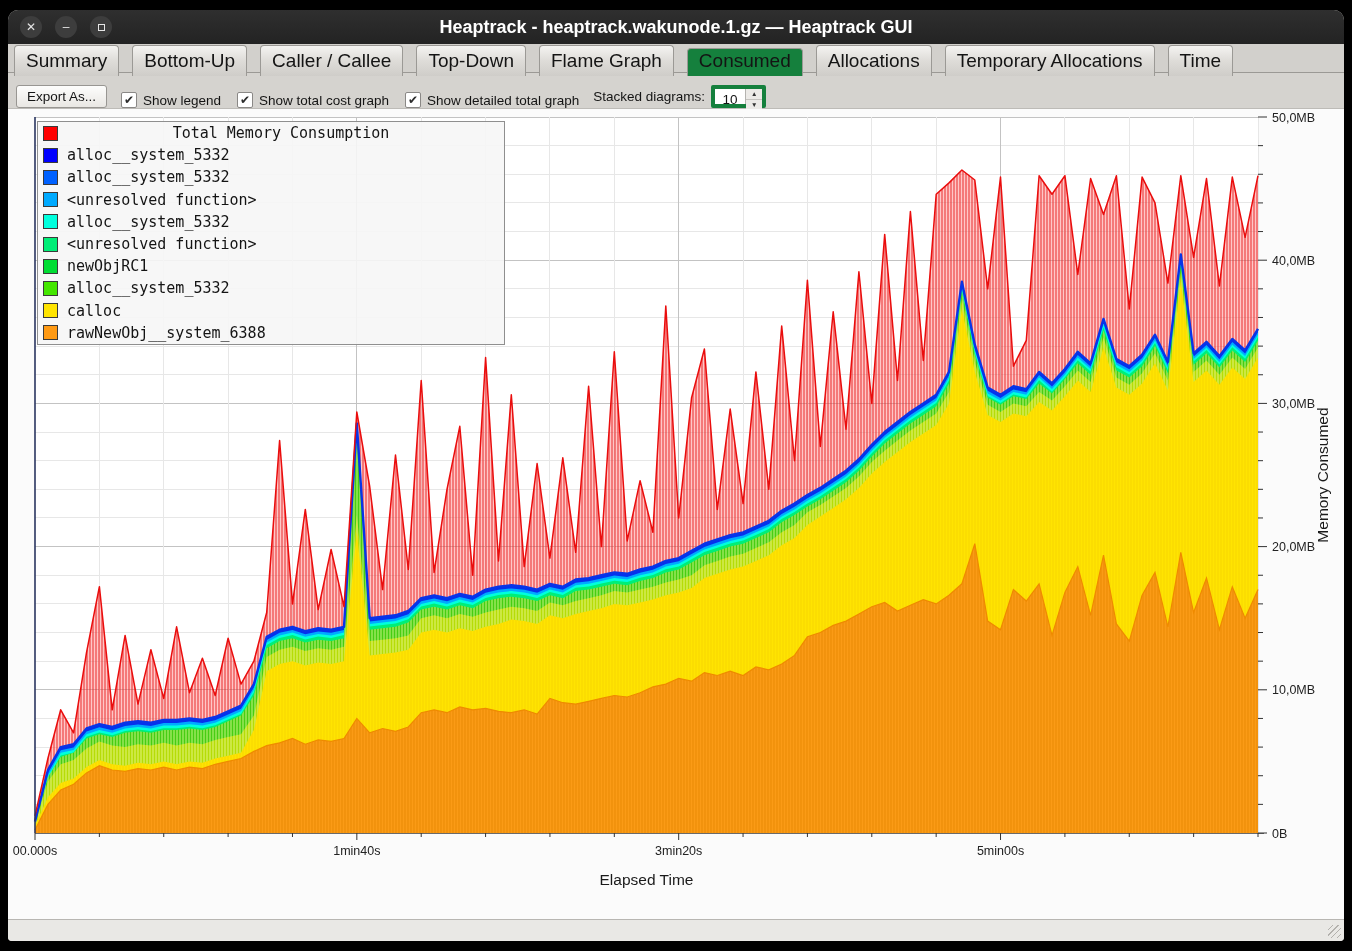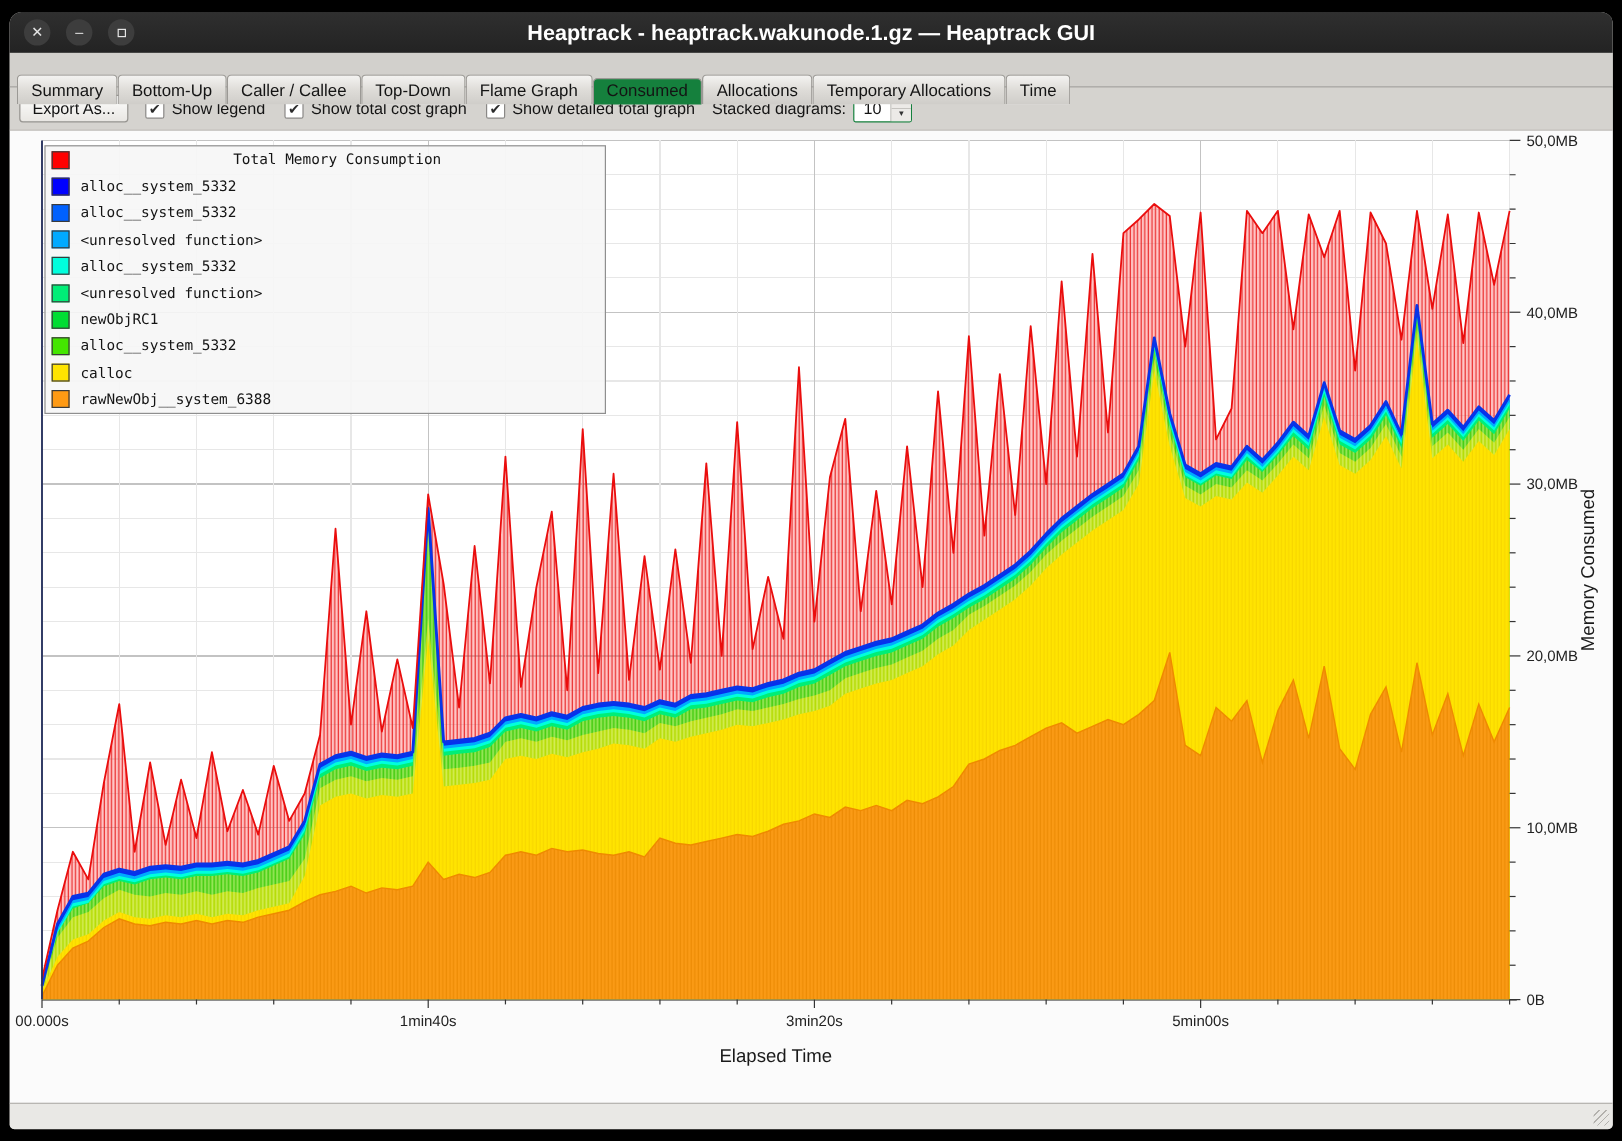--- a/index.html
+++ b/index.html
@@ -23,45 +23,45 @@
   .menubar { height:25px; background:#262626; display:flex; align-items:center;
              padding-left:8px; flex:0 0 25px; }
   .menuitem { color:#f0f0f0; font-size:13.5px; padding:3px 9px; }
   .menuitem u { text-decoration:underline; text-underline-offset:2px; }
 
   
   .tabbar { height:29px; background:#d2d0cc; display:flex; align-items:flex-end;
             padding-left:6px; border-bottom:1px solid #9b9995; flex:0 0 29px; }
   .tab { border:1px solid #9b9995; border-bottom:none; border-radius:4px 4px 0 0;
          background:linear-gradient(#f4f3f1,#dedcd8 50%,#cfcdc9);
-         padding:4px 11px 4px 11px; font-size:14px; color:#141414; margin-right:0;
-         position:relative; top:15px; white-space:nowrap; }
+         padding:4px 11px 4px 11px; font-size:19px; color:#141414; margin-right:13px;
+         position:relative; top:4px; white-space:nowrap; }
   .tab.active { background:#15803d; z-index:2; padding-top:1px; }
 
   
-  .toolbar { height:36px; background:#d5d3cf; display:flex; align-items:center;
+  .toolbar { height:36px; background:#d5d3cf; display:flex; align-items:flex-end;
              padding-left:8px; gap:14px; border-bottom:1px solid #bdbbb7; flex:0 0 36px; }
   .btn { background:linear-gradient(#fdfdfc,#e9e7e3); border:1px solid #989692;
          border-radius:3px; padding:3px 10px; font-size:13.5px; color:#141414; }
   .check { display:flex; align-items:center; gap:6px; font-size:13.5px; color:#141414; }
   .box { width:16px; height:16px; background:#fff; border:1px solid #8a8886; border-radius:2px;
          text-align:center; line-height:14px; font-size:12px; color:#2b2b2b; }
   .spinwrap { display:flex; align-items:center; gap:6px; font-size:13.5px; color:#141414; }
-  .spin { display:flex; border:1px solid #15803d; border-radius:2px; background:#fff; height:23px; }
+  .spin { display:flex; border:4px solid #15803d; border-radius:2px; background:#fff; height:23px; }
   .spinval { width:30px; text-align:center; line-height:21px; font-size:13.5px; }
   .spinbtns { display:flex; flex-direction:column; border-left:1px solid #b5b3af; width:17px; }
   .spinbtns div { flex:1; background:#eceae7; font-size:6.5px; line-height:10px; text-align:center; color:#333; }
   .spinbtns div:first-child { border-bottom:1px solid #c5c3bf; }
 
   
   .chartwrap { position:relative; flex:1 1 auto; background:#fbfbfb; }
   #chartsvg { position:absolute; left:0; top:0; }
   .legend { position:absolute; left:29px; top:12px; width:468px;
             background:rgba(246,246,246,0.9); border:1px solid #8f8f8f; z-index:5;
-            font-family:"DejaVu Sans Mono", monospace; font-size:12px; color:#141414; }
+            font-family:"DejaVu Sans Mono", monospace; font-size:15px; color:#141414; }
   .lrow { display:flex; align-items:center; height:22.2px; }
   .swatch { width:15px; height:15px; border:1px solid #3a3a3a; margin-left:5px; flex:0 0 15px; }
   .llabel { padding-left:9px; white-space:pre; }
   .lrow.first .llabel { flex:1; text-align:center; padding-left:0; }
 
   
   .statusbar { height:22px; background:#e9e8e5; border-top:1px solid #b8b6b2;
                flex:0 0 22px; position:relative; }
   .grip { position:absolute; right:3px; bottom:3px; width:13px; height:13px;
           background:repeating-linear-gradient(135deg, transparent 0 3px, #b3b1ad 3px 4px); }

